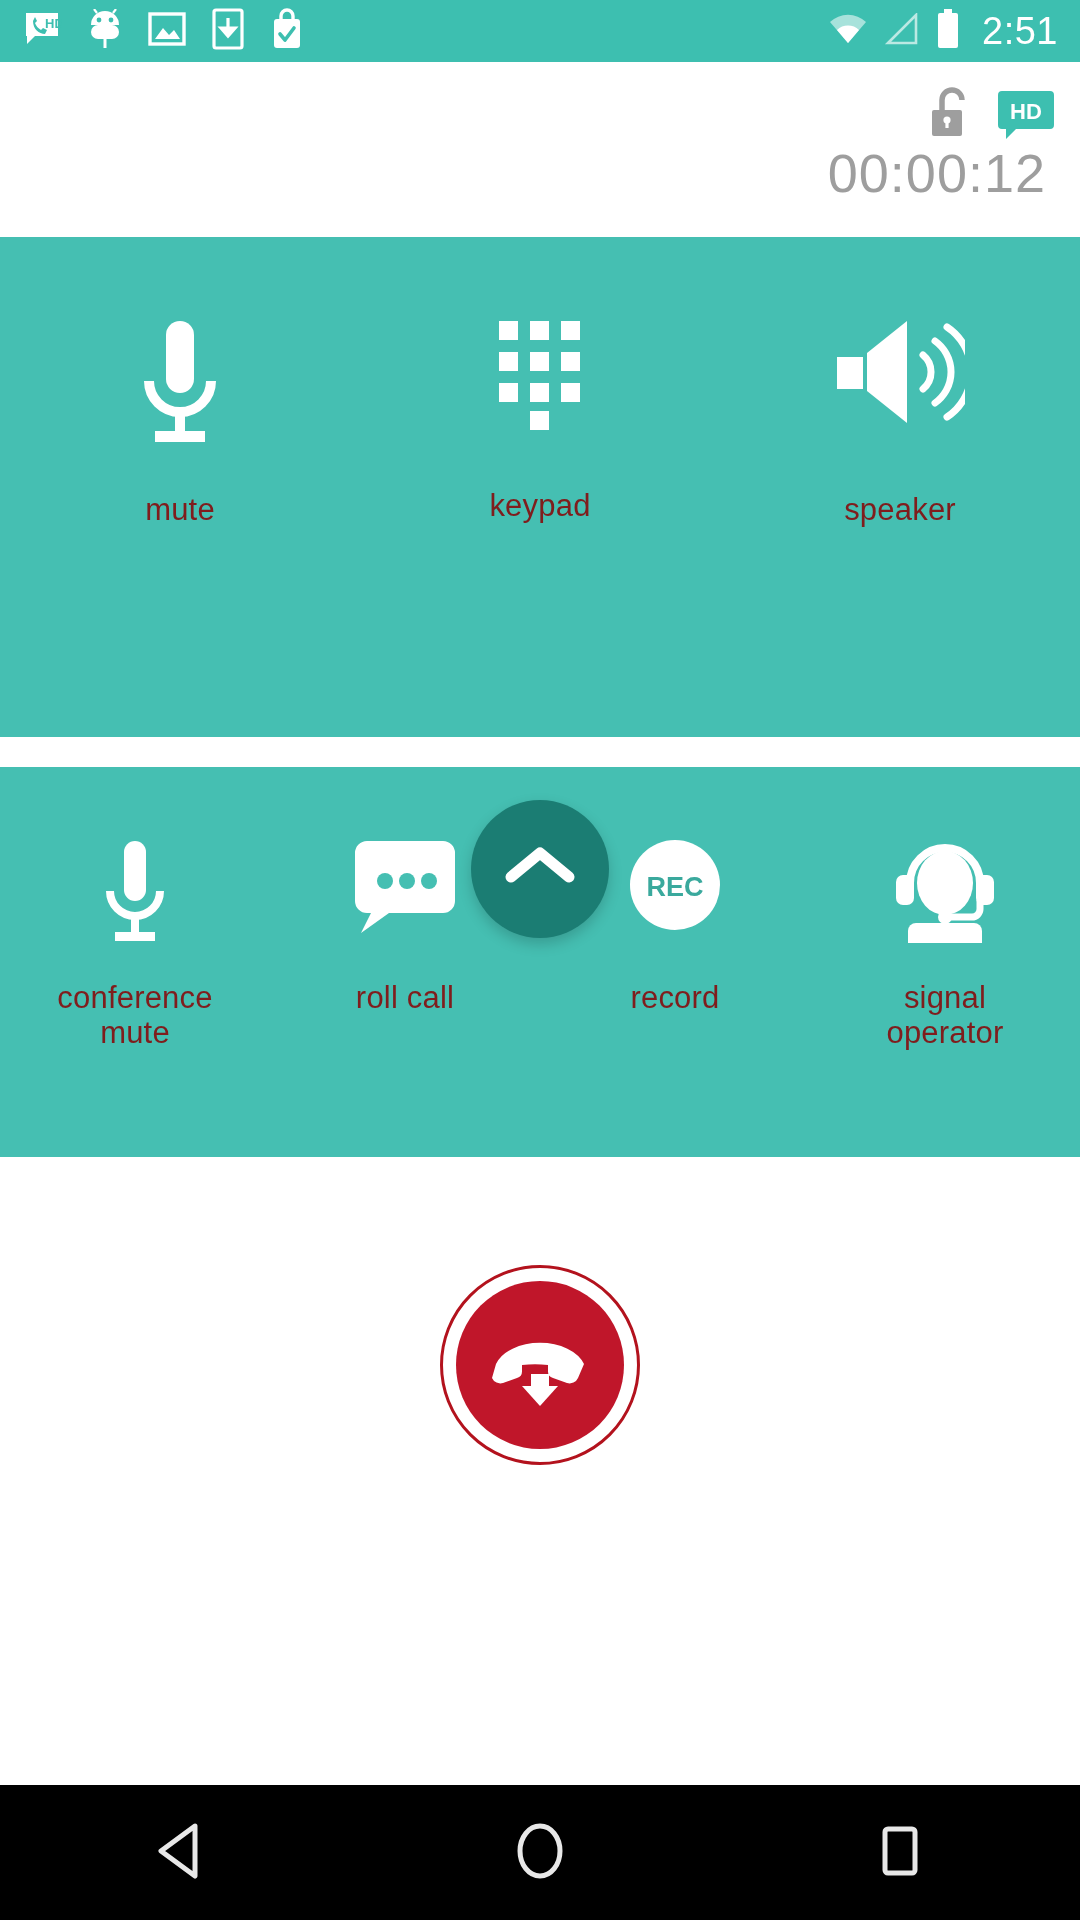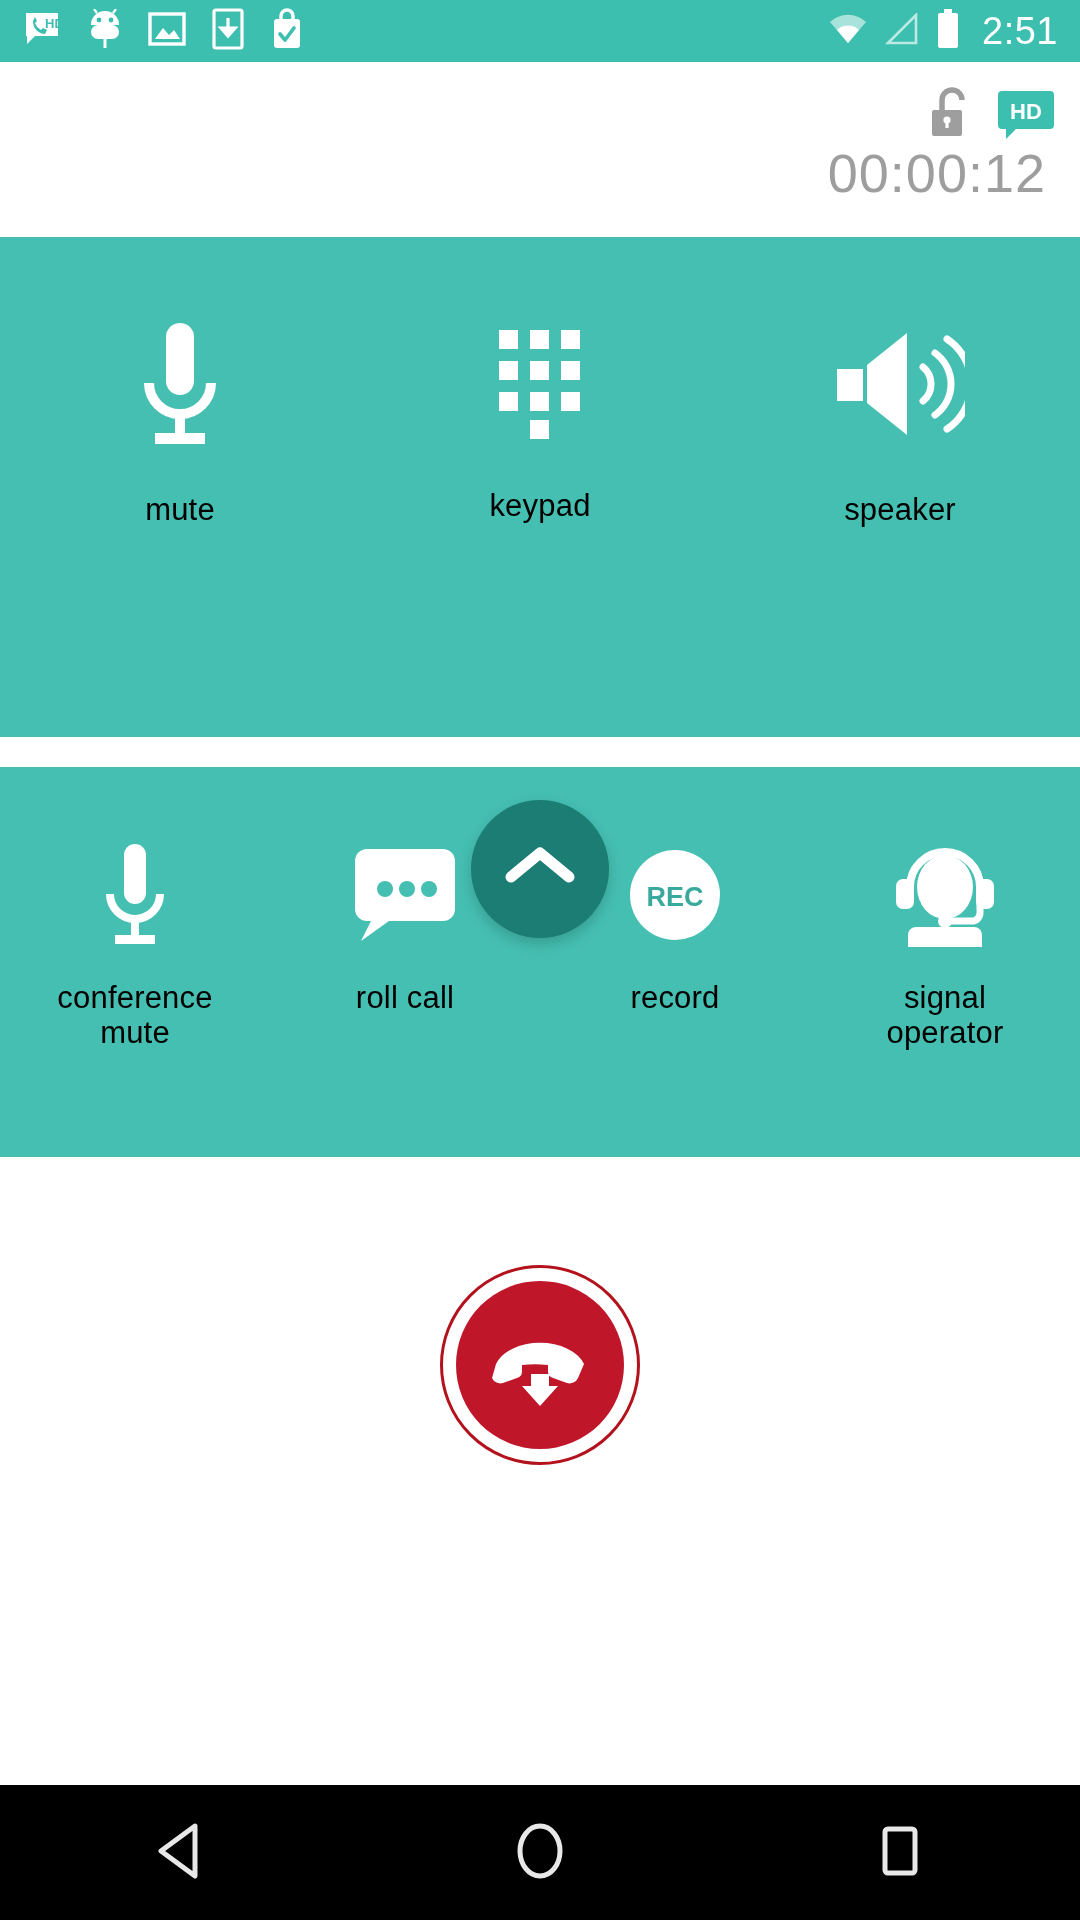--- a/index.html
+++ b/index.html
@@ -50,24 +50,24 @@
     display:flex; width:100%;
     align-items:flex-start;
     justify-content:space-around;
   }
   .cell {
     display:flex; flex-direction:column;
     align-items:center; justify-content:flex-start;
     flex:1;
   }
   .icon-box {
-    display:flex; align-items:center; justify-content:center;
+    display:flex; align-items:flex-start; justify-content:center;
   }
   .cell-label {
-    color:#000000; font-size:31px; font-weight:400;
+    color:#7f1d1d; font-size:31px; font-weight:400;
     text-align:center; line-height:1.12; letter-spacing:0.2px;
   }
 
   
   .row-top { padding-top:82px; }
   .row-top .icon-box { height:130px; }
   .row-top .cell-label { margin-top:40px; }
   .cell-mute .cell-label { margin-top:44px; }
   .cell-keypad .cell-label { margin-top:40px; }
   .cell-speaker .cell-label { margin-top:44px; }

